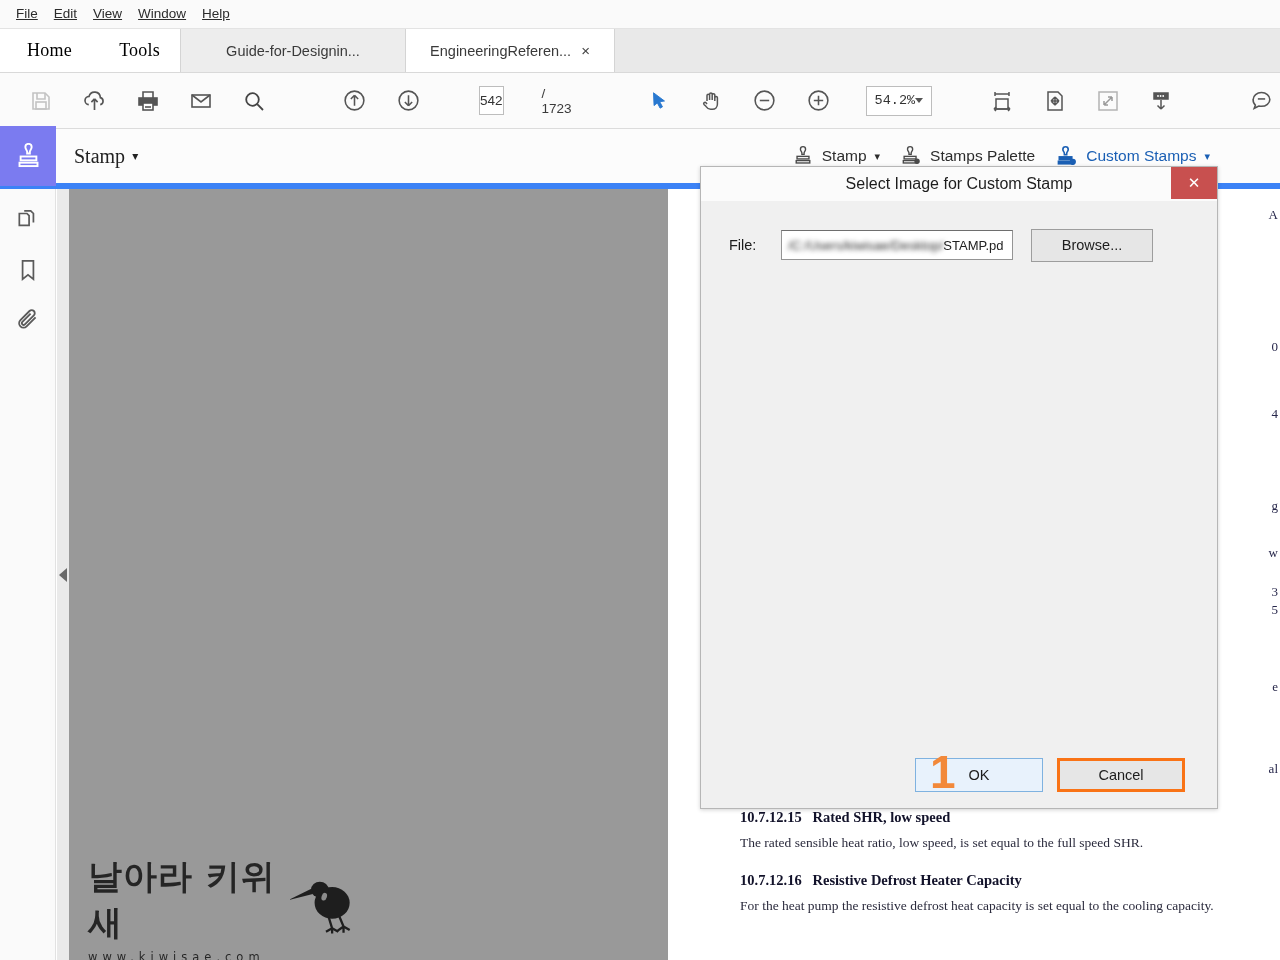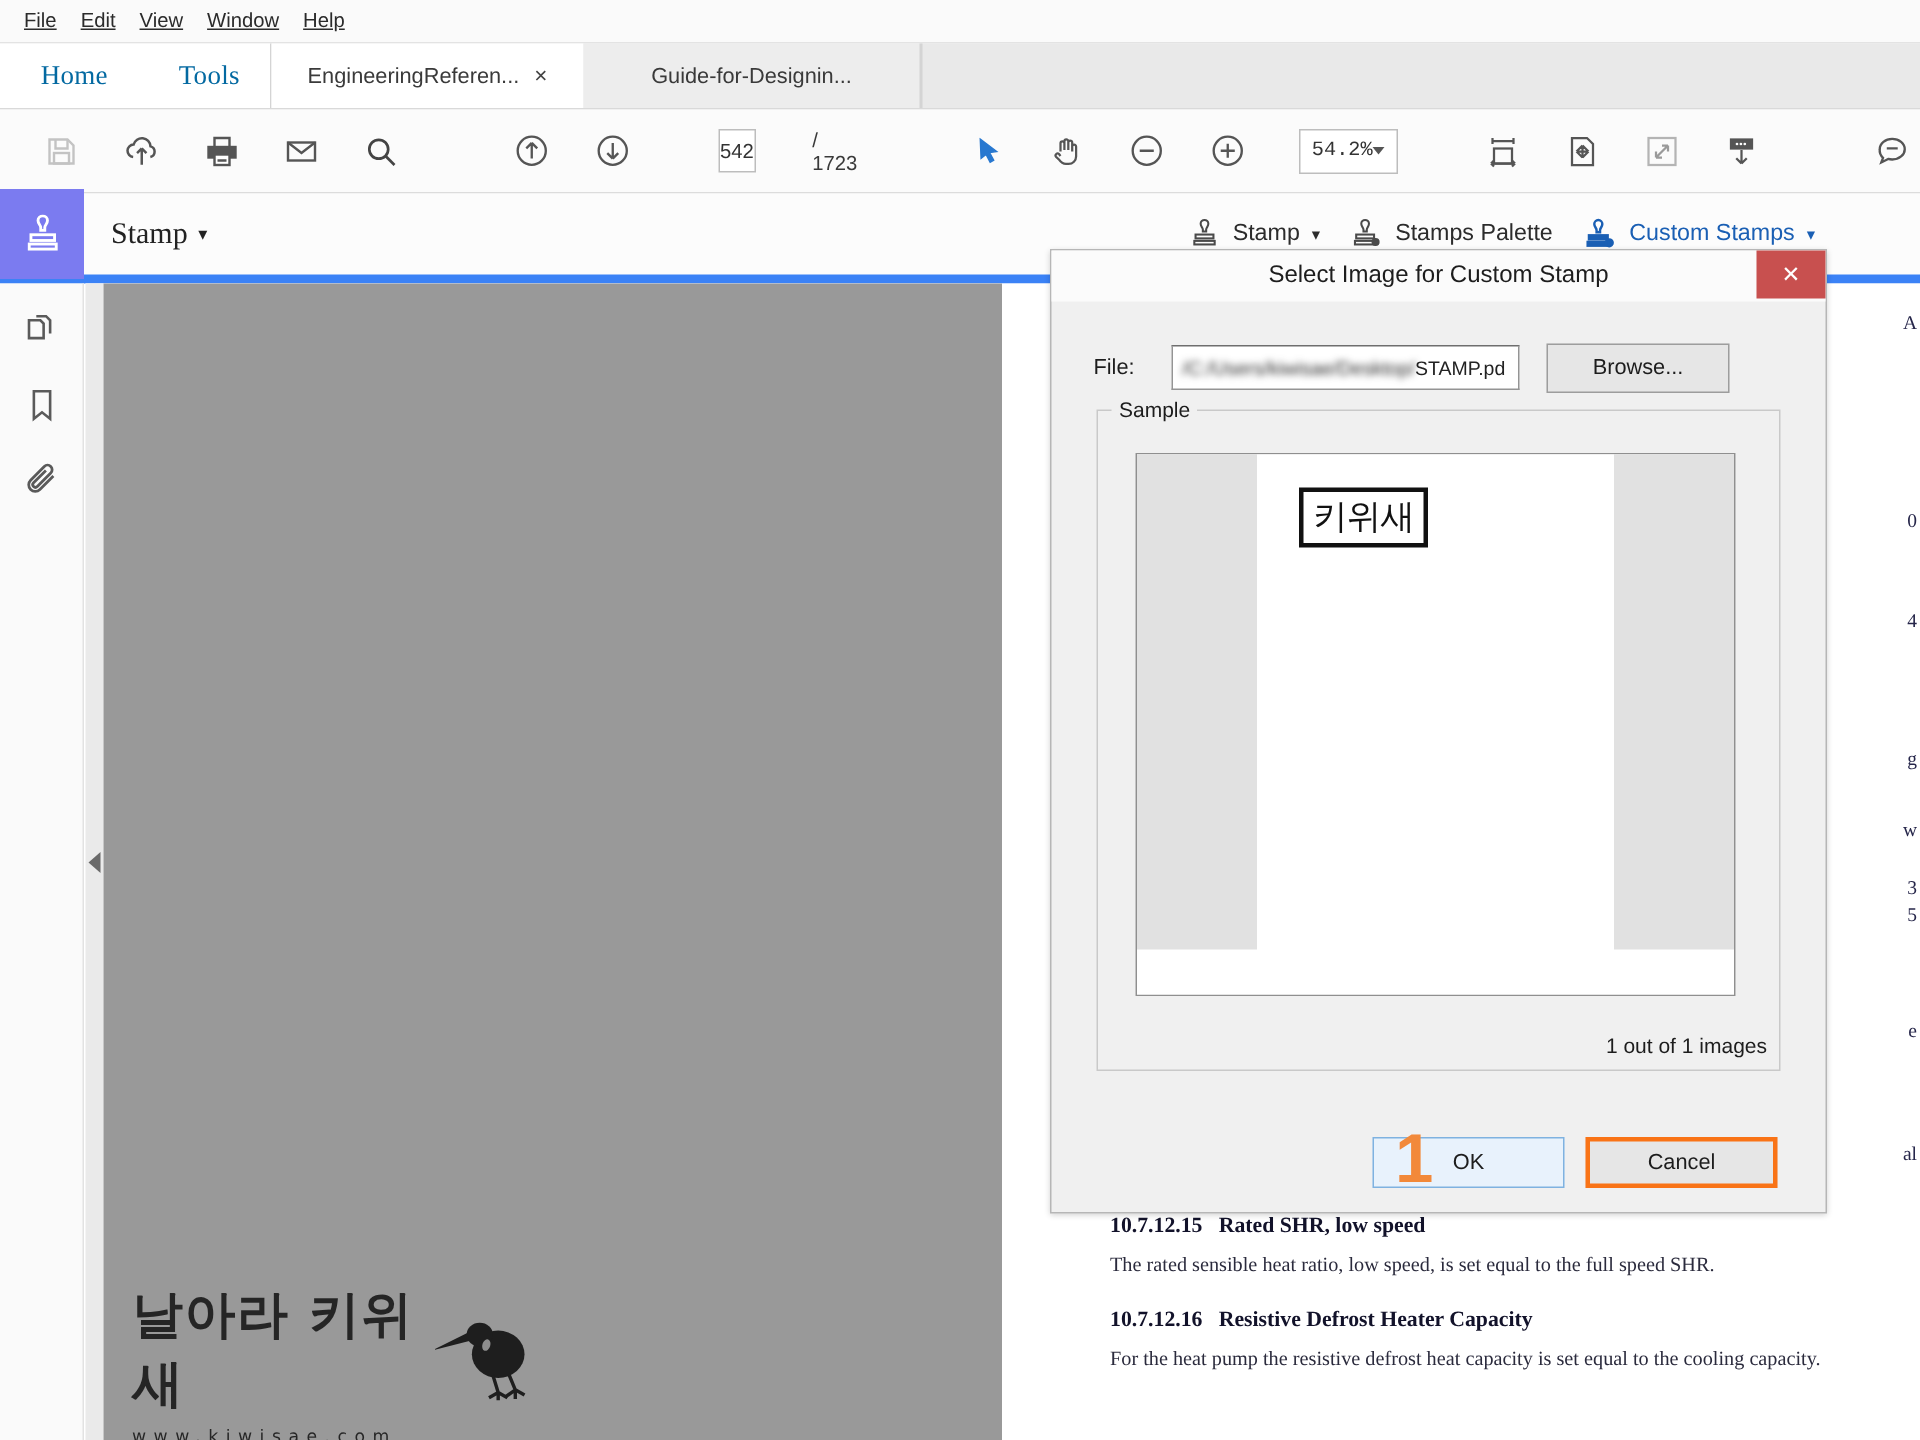--- a/index.html
+++ b/index.html
@@ -28,21 +28,21 @@
   
   .tabstrip {
     position: absolute; left: 0; top: 29px; width: 1280px; height: 44px;
     background: #e9e9e9;
     display: flex; align-items: stretch;
     border-bottom: 1px solid #d9d9d9;
   }
   .homebtn, .toolsbtn {
     display: flex; align-items: center; justify-content: center;
     background: #ffffff;
-    font-size: 18px; color: #0369a1;
+    font-size: 18px; color: #000000;
     font-family: "Liberation Serif", serif;
     letter-spacing: .2px;
     cursor: default;
     padding-left: 11px;
   }
   .homebtn { width: 88px; }
   .toolsbtn { width: 93px; border-right: 1px solid #d4d4d4; }
   .doctab {
     display: flex; align-items: center;
     font-size: 14.5px; color: #3a3a3a;
@@ -259,26 +259,26 @@
     <div class="mi"><span class="u">File</span></div>
     <div class="mi"><span class="u">Edit</span></div>
     <div class="mi"><span class="u">View</span></div>
     <div class="mi"><span class="u">Window</span></div>
     <div class="mi"><span class="u">Help</span></div>
   </div>
 
   <div class="tabstrip">
     <div class="homebtn">Home</div>
     <div class="toolsbtn">Tools</div>
+    <div class="doctab inactive">
+      <span>Guide-for-Designin...</span>
+    </div>
     <div class="doctab active">
       <span>EngineeringReferen...</span>
       <span class="closex">×</span>
-    </div>
-    <div class="doctab inactive">
-      <span>Guide-for-Designin...</span>
     </div>
     <div class="tabfill"></div>
   </div>
 
   <div class="toolbar">
     <div style="width:8px"></div>
 
     <div class="tb-icon">
       <svg width="24" height="24" viewBox="0 0 24 24" fill="none" stroke="#c3c3c3" stroke-width="1.6">
         <path d="M4 4h12l4 4v12H4z"></path>
@@ -538,38 +538,20 @@
     <div class="dlg-body">
       <div class="filerow">
         <div class="filelabel">File:</div>
         <div class="fileinput">
           <span class="blurred">/C:/Users/kiwisae/Desktop/</span>
             <span>STAMP.pd</span>
         </div>
         <div class="browsebtn">Browse...</div>
       </div>
 
-      <div class="group">
-        <div class="group-label">Sample</div>
-
-        <div class="preview">
-          <div class="preview-canvas">
-            <div class="pv-side"></div>
-            <div class="pv-page">
-              <div class="stampbox">
-                <span class="stamp-ko">키위새</span>
-              </div>
-            </div>
-            <div class="pv-side"></div>
-          </div>
-          <div class="pv-footer"></div>
-        </div>
-
-        <div class="imgcount">1 out of 1 images</div>
-      </div>
     </div>
 
     <div class="dlg-buttons">
       <div class="btn btn-ok">
         <span class="marker-1">1</span>
         <span>OK</span>
       </div>
       <div class="btn btn-cancel">Cancel</div>
     </div>
   </div>

